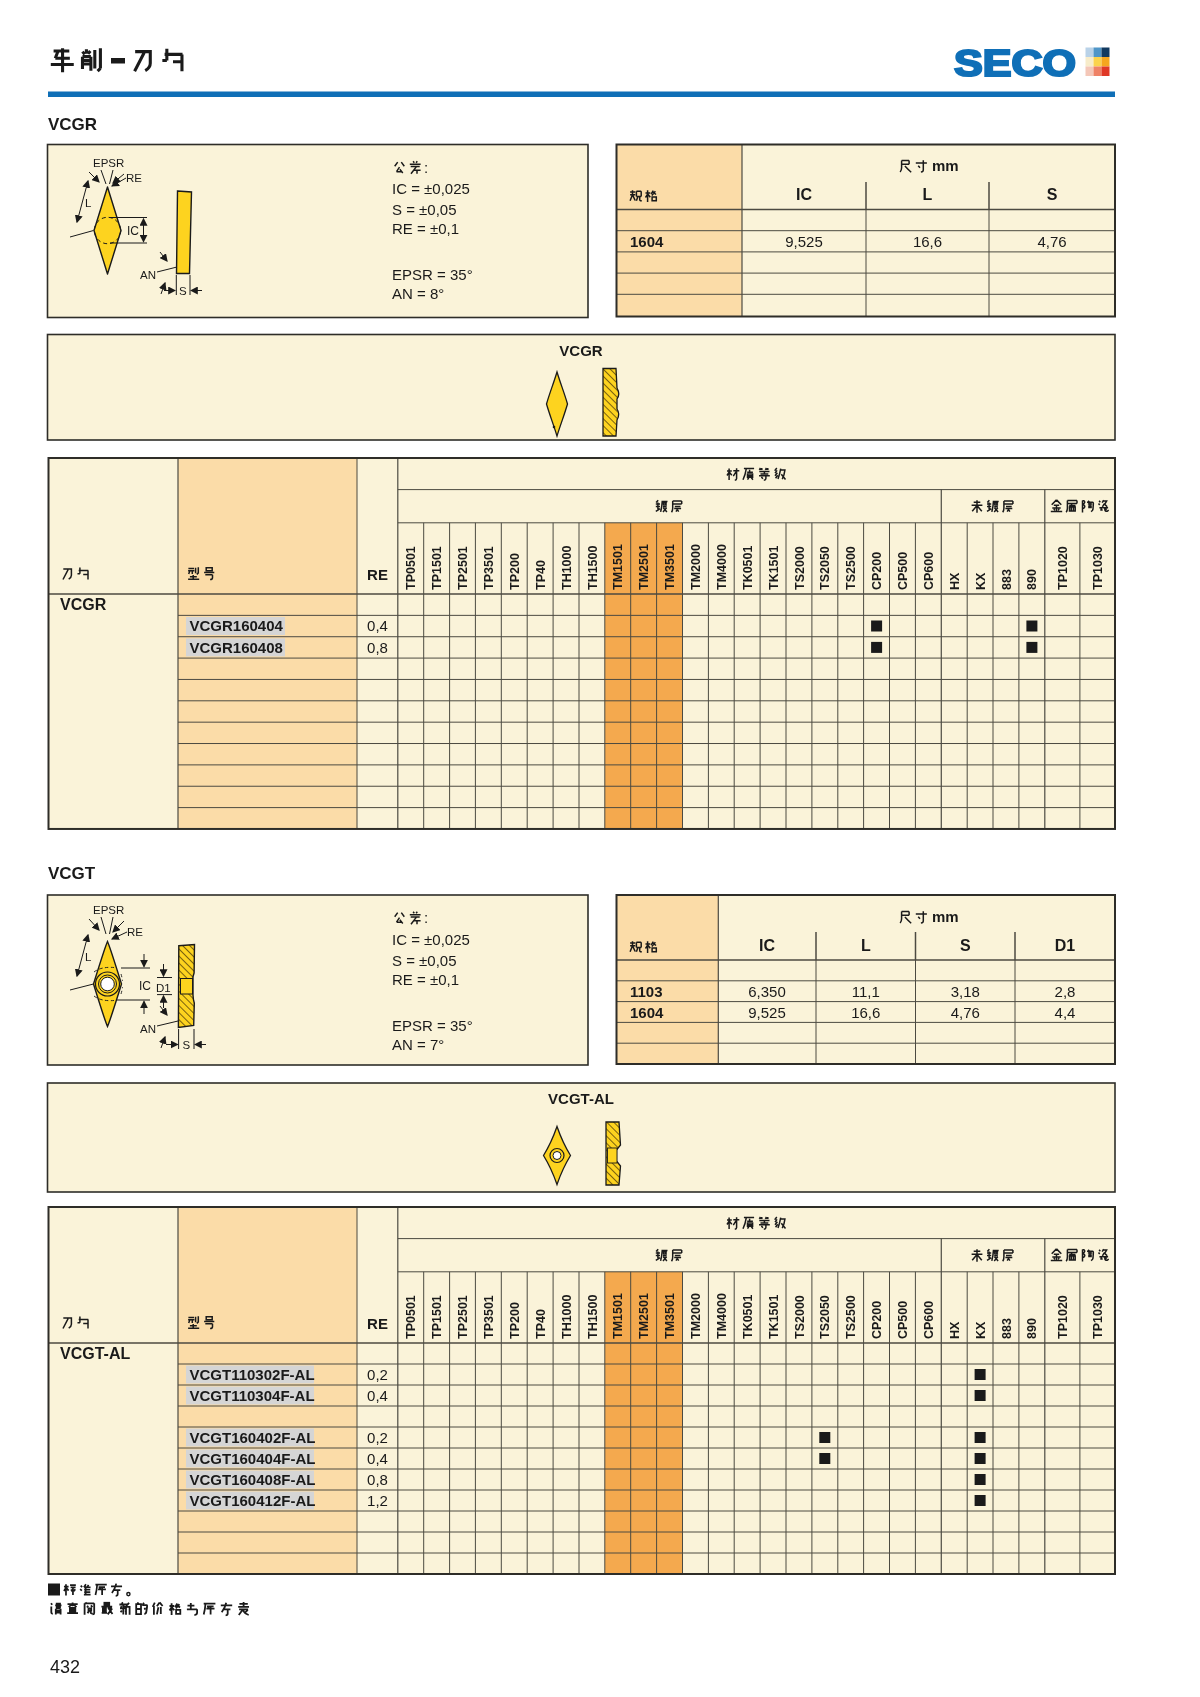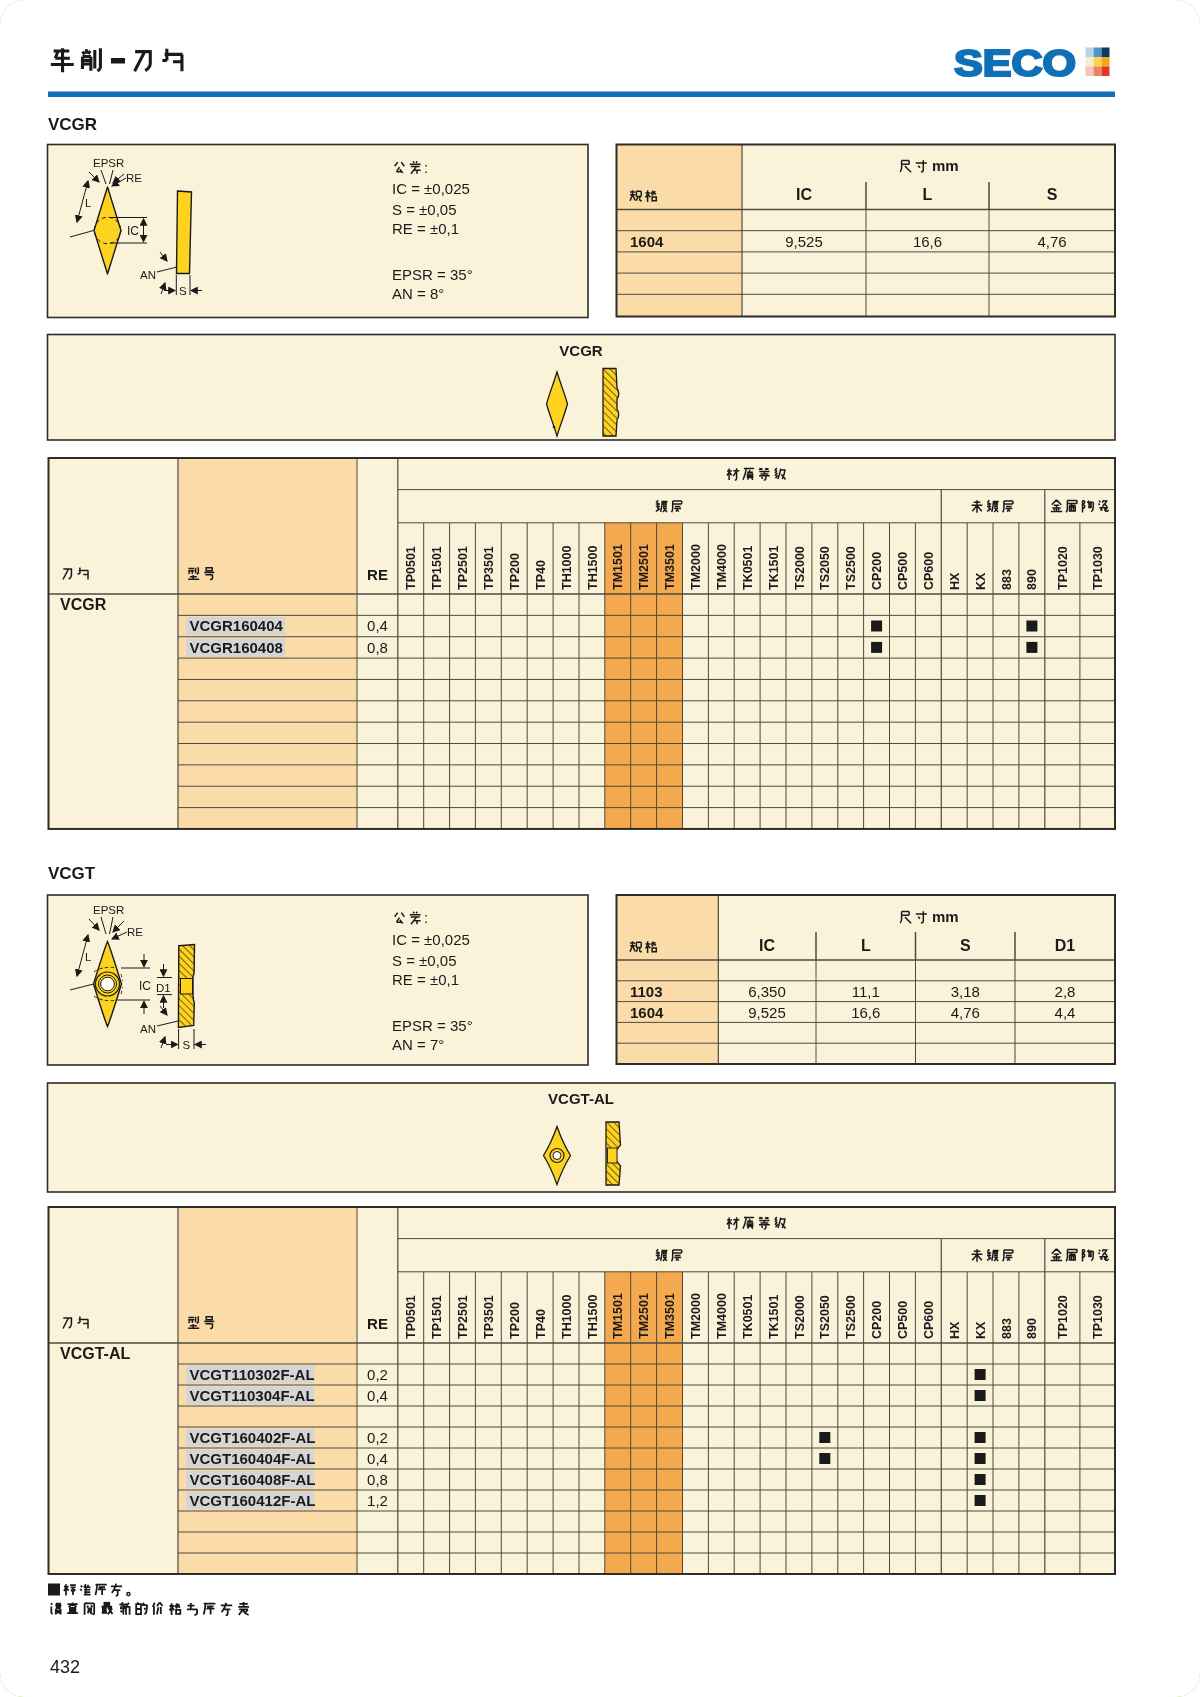--- a/index.html
+++ b/index.html
@@ -1,15 +1,15 @@
 <!DOCTYPE html>
 <html><head><meta charset="utf-8"><style>
 html,body{margin:0;padding:0;background:#fff;}
 body{font-family:"Liberation Sans", sans-serif;}
-.page{position:relative;width:1200px;height:1697px;background:#84cc16;overflow:hidden;border-radius:24px;}
+.page{position:relative;width:1200px;height:1697px;background:#84cc16;overflow:hidden;}
 </style></head><body>
 <div class="page">
 <svg width="1200" height="1697" viewBox="0 0 1200 1697">
 <defs>
 <symbol id="gche" viewBox="0 0 100 100">
           <path d="M20 18 H76 M36 18 L26 44 M26 44 H78 M10 66 H92 M52 8 V94" fill="none"></path>
         </symbol>
 <symbol id="gxiao" viewBox="0 0 100 100">
           <path d="M30 12 V28 M16 20 L24 30 M44 18 L36 28 M16 38 H46 M46 38 V88 M16 38 V82 M18 52 H44 M18 64 H44 M60 14 V80 M80 8 V80 M80 80 L70 90" fill="none"></path>
         </symbol>

